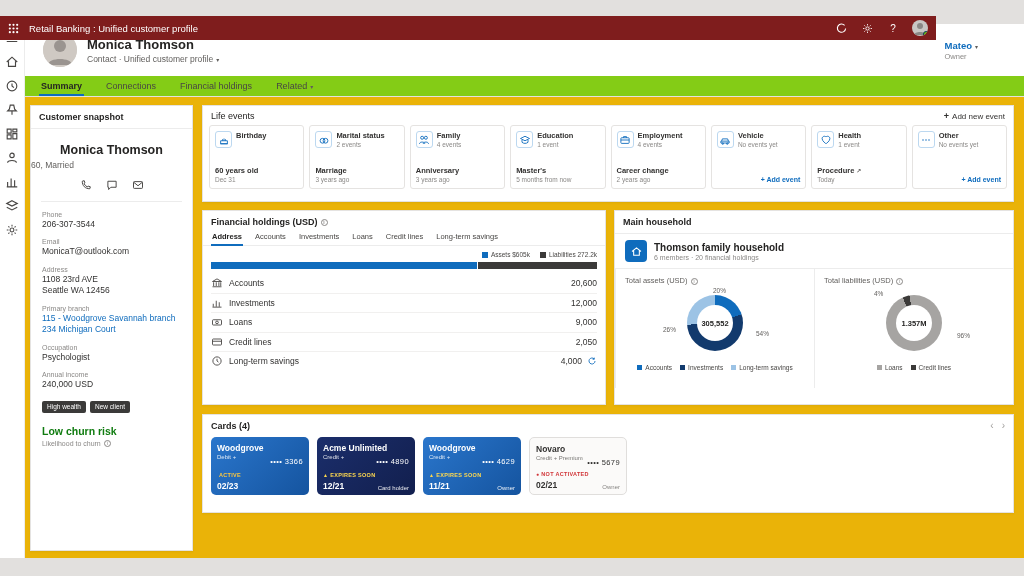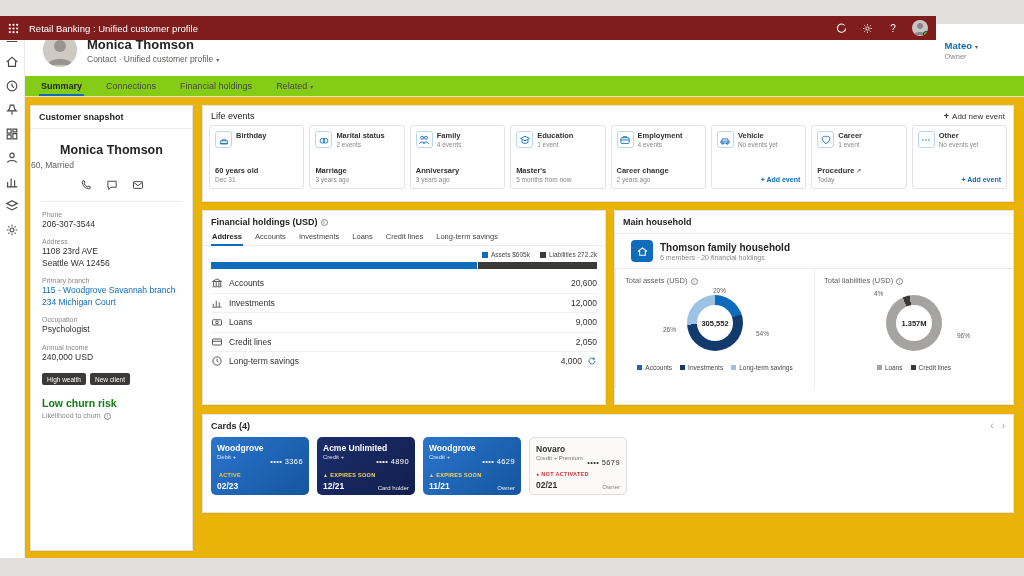--- a/index.html
+++ b/index.html
@@ -95,21 +95,21 @@
   .fin-row{display:flex;align-items:center;height:19.5px;border-top:1px solid #f1f0ef;cursor:pointer}
   .fin-row:first-child{border-top:none}
   .fr-ic{width:12px;height:12px;color:#484644;margin-right:6px;flex:none}
   .fr-label{font-size:8.5px;color:#323130}
   .fr-value{margin-left:auto;font-size:8.5px;color:#323130}
   .fr-sync{width:10px;height:10px;color:#0f6cbd;margin-left:5px;cursor:pointer}
 
   
   #household{left:589px;top:113px;width:400px;height:195px}
   #household .panel-title{border-bottom:1px solid #ececec}
-  .hh-row{display:flex;align-items:center;gap:7px;padding:6px 16px;border-bottom:1px solid #ececec;cursor:pointer}
+  .hh-row{display:flex;align-items:center;gap:7px;padding:6px 10px;border-bottom:1px solid #ececec;cursor:pointer}
   .hh-ic{width:22px;height:22px;background:#0f6cbd;border-radius:4px;display:flex;align-items:center;justify-content:center;flex:none}
   .hh-name{font-size:10px;font-weight:700;color:#252423}
   .hh-meta{font-size:7px;color:#8a8886;margin-top:1px}
   .hh-cols{display:flex;height:119px}
   .hh-col{padding:7px 9px}
   .hh-col-label{font-size:7.5px;color:#605e5c}
   .col-income{width:92px}
   .income-val{font-size:16px;color:#252423;margin-top:10px;line-height:1.15}
   .col-donut{flex:1 1 0;border-left:1px solid #ececec}
   .donut-wrap{position:relative;width:96px;height:72px;margin:3px auto 0}
@@ -287,20 +287,24 @@
           </svg>
         </span>
     </div>
     <div class="snap-div"></div>
 
     <div class="fld">
       <div class="fld-label">Phone</div>
       <div class="fld-value">206-307-3544</div>
     </div>
     <div class="fld">
+      <div class="fld-label">Email</div>
+      <div class="fld-value">MonicaT@outlook.com</div>
+    </div>
+    <div class="fld">
       <div class="fld-label">Address</div>
       <div class="fld-value">1108 23rd AVE</div>
       <div class="fld-value">Seattle WA 12456</div>
     </div>
     <div class="fld">
       <div class="fld-label">Primary branch</div>
       <div class="fld-value link">115 - Woodgrove Savannah branch</div>
       <div class="fld-value link">234 Michigan Court</div>
     </div>
     <div class="fld">
@@ -444,21 +448,21 @@
       </div>
 
       <div class="le-card">
         <div class="le-top">
             <span class="le-ic">
               <svg viewBox="0 0 16 16" fill="none" stroke="currentColor" stroke-width="1.2">
                 <path d="M8 13S2.8 9.5 2.8 6.2C2.8 4.4 4.2 3 6 3c1 0 1.7.5 2 1 .3-.5 1-1 2-1 1.8 0 3.2 1.4 3.2 3.2C13.2 9.5 8 13 8 13z"></path>
               </svg>
             </span>
           <div>
-              <div class="le-title2">Career</div>
+              <div class="le-title2">Health</div>
               <div class="le-sub">1 event</div>
             </div>
           </div>
         <div class="le-bottom">
             <div class="le-line1">
               <span>Procedure</span>
               <span class="ext">↗</span>
             </div>
             <div class="le-line2">Today</div>
           </div>

